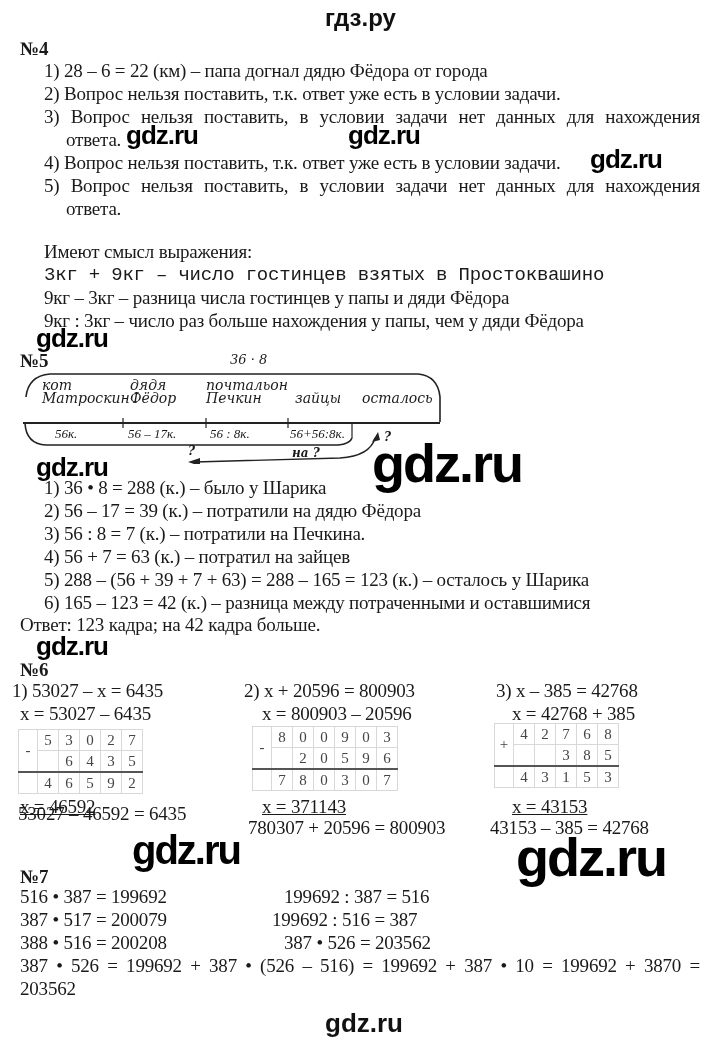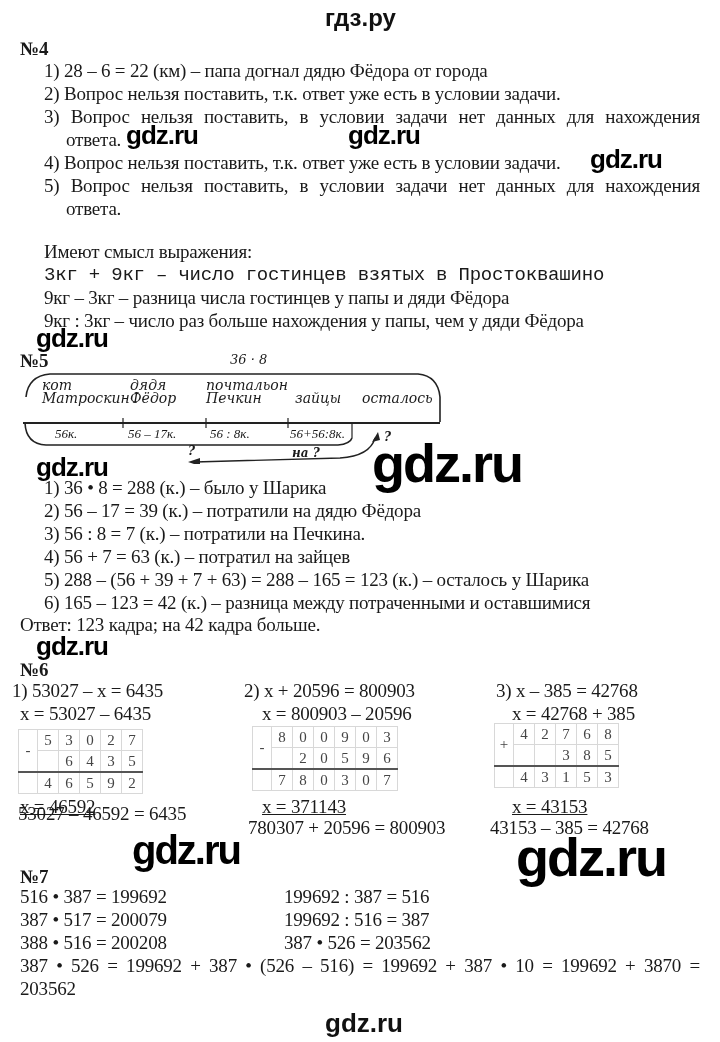--- a/index.html
+++ b/index.html
@@ -214,20 +214,20 @@
 <div class="abs txt" style="left:490px; top:817px;">43153 – 385 = 42768</div>
 
 <div class="abs wm wm-l" style="left:132px; top:828px; font-size:40px;">gdz.ru</div>
 <div class="abs wm wm-l" style="left:516px; top:826px;">gdz.ru</div>
 
 <div class="abs num" style="left:20px; top:866px;">№7</div>
 <div class="abs txt" style="left:20px; top:886px;">516 • 387 = 199692</div>
 <div class="abs txt" style="left:20px; top:909px;">387 • 517 = 200079</div>
 <div class="abs txt" style="left:20px; top:932px;">388 • 516 = 200208</div>
 <div class="abs txt" style="left:284px; top:886px;">199692 : 387 = 516</div>
-<div class="abs txt" style="left:284px; top:909px;">199692 : 516 = 387</div>
+<div class="abs txt" style="left:272px; top:909px;">199692 : 516 = 387</div>
 <div class="abs txt" style="left:284px; top:932px;">387 • 526 = 203562</div>
 <div class="abs txt" style="left:20px; top:955px; width:680px;">
     <span class="just">387 • 526 = 199692 + 387 • (526 – 516) = 199692 + 387 • 10 = 199692 + 3870 =</span>
   </div>
 <div class="abs txt" style="left:20px; top:978px;">203562</div>
 
 <div class="abs head" style="left:325px; top:1008px; font-size:26px;">gdz.ru</div>
 
 </body></html>

